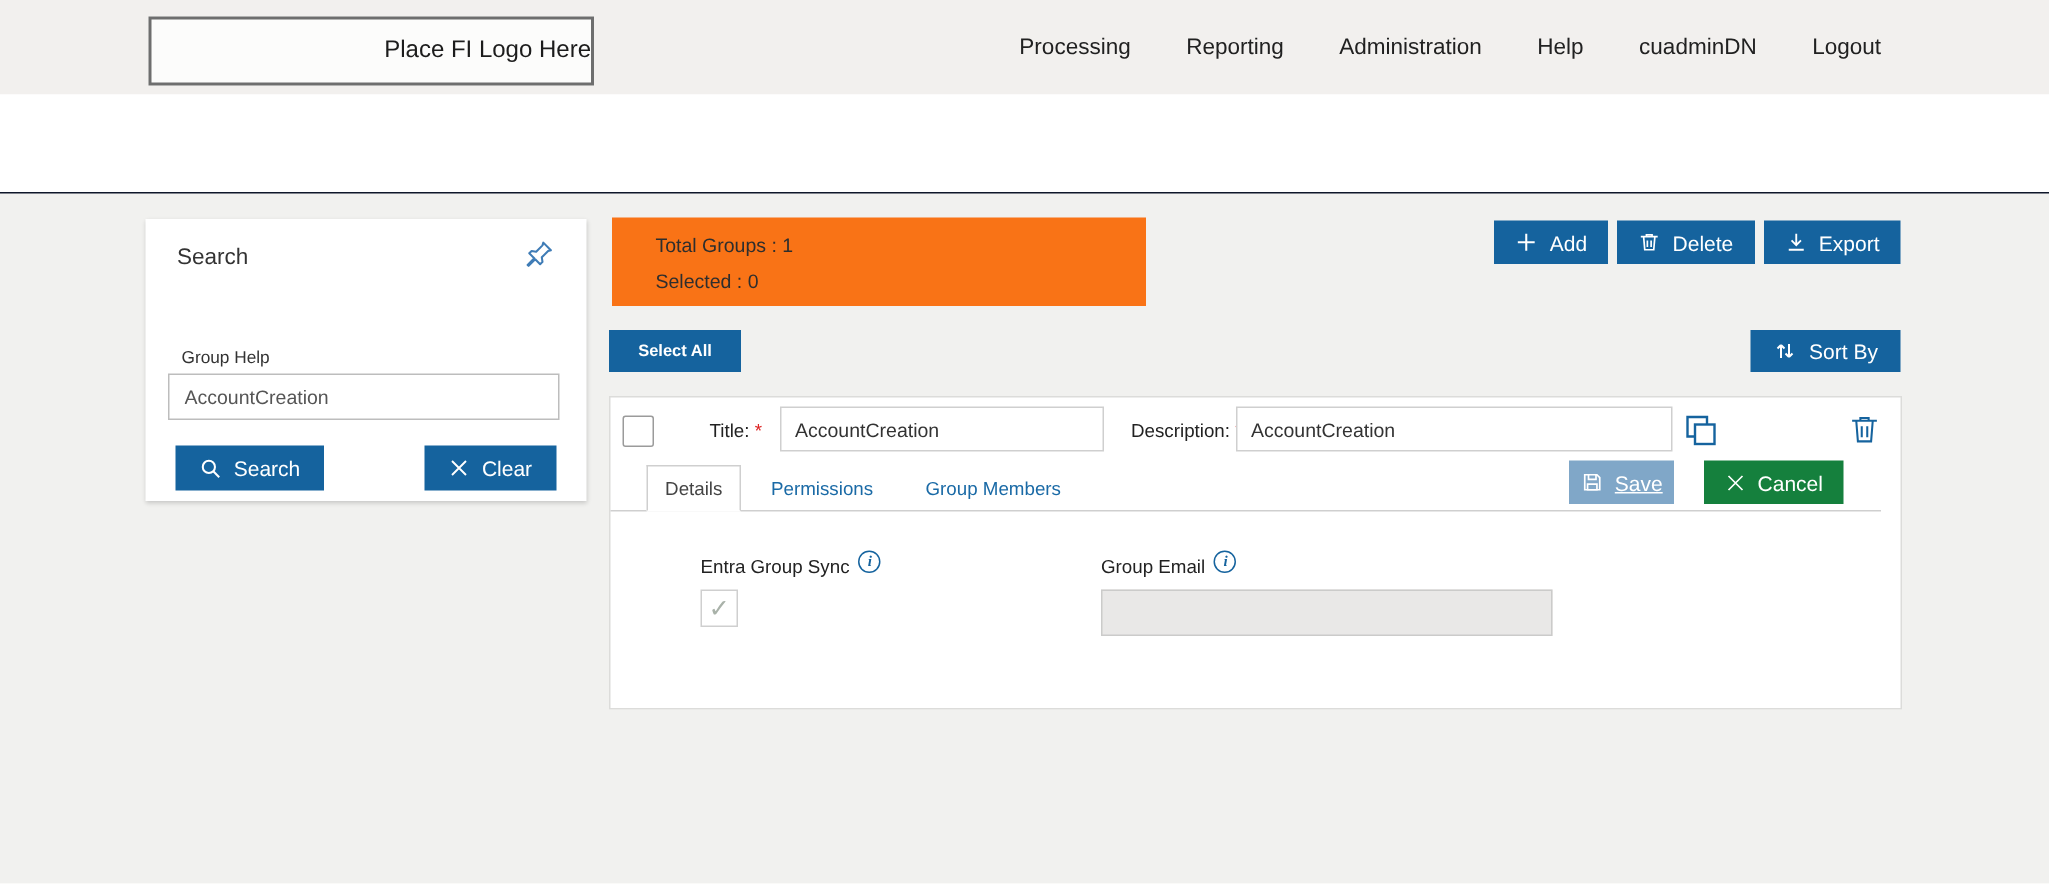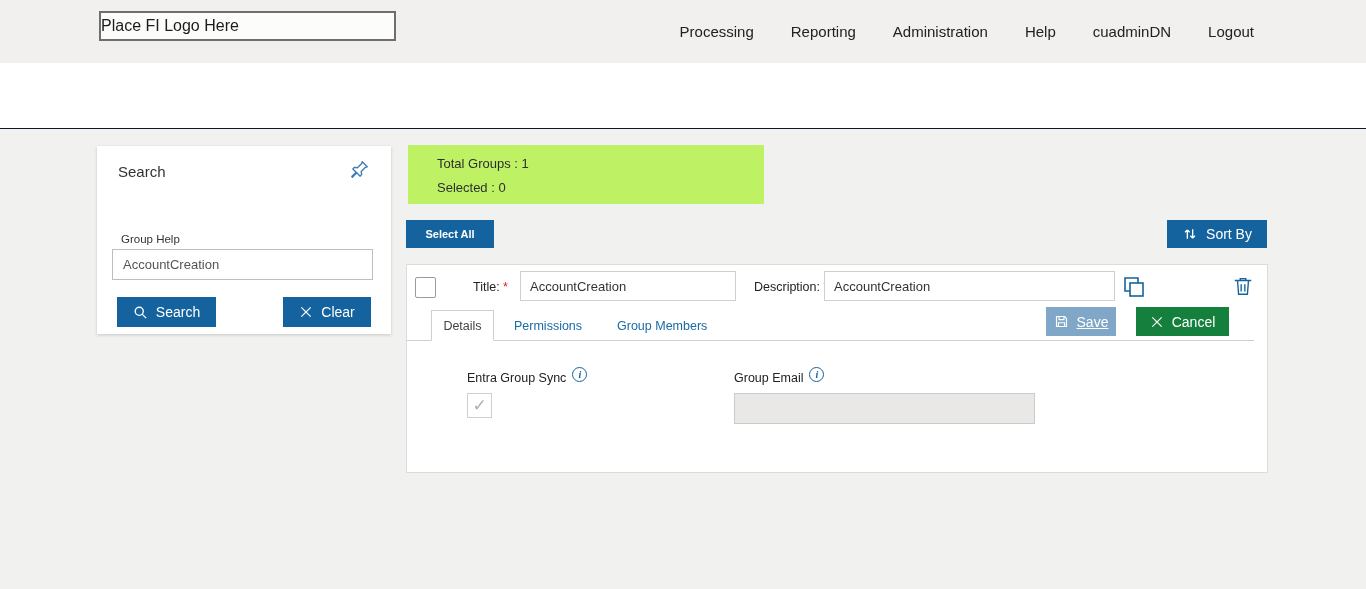--- a/index.html
+++ b/index.html
@@ -1,21 +1,21 @@
 <!DOCTYPE html>
 <html><head>
 <meta charset="utf-8">
 <style>
   * { margin:0; padding:0; box-sizing:border-box; }
   html,body { width:1366px; height:589px; font-family:"Liberation Sans", sans-serif; background:#fff; overflow:hidden; }
   .stage { position:relative; width:1366px; height:589px; }
 
   
   .topbar { position:absolute; top:0; left:0; right:0; height:63px; background:#f2f0ee; }
-  .logo-box { position:absolute; left:99px; top:11px; width:297px; height:30px; border:2px solid #6e6e6e; background:#fcfcfb; display:flex; align-items:center; justify-content:flex-start; font-size:16px; color:#1c1c1c; }
+  .logo-box { position:absolute; left:99px; top:11px; width:297px; height:46px; border:2px solid #6e6e6e; background:#fcfcfb; display:flex; align-items:center; justify-content:flex-end; font-size:16px; color:#1c1c1c; }
   .nav { position:absolute; right:112px; top:0; height:63px; display:flex; align-items:center; gap:37px; font-size:15px; color:#212121; }
   .nav span { cursor:pointer; white-space:nowrap; }
 
   
   .header { position:absolute; top:63px; left:0; right:0; height:65px; background:#ffffff; }
   .app-icon { position:absolute; left:101px; top:77px; width:25px; height:25px; border:2px solid #15639e; border-radius:2px; background:#fff; display:flex; align-items:center; justify-content:center; color:#15639e; font-size:13px; font-weight:bold; }
   .page-title { position:absolute; left:137px; top:84px; font-size:19px; color:#6f6f6f; }
   .info-icon { display:inline-flex; width:16px; height:16px; border:1px solid #15639e; border-radius:50%; color:#15639e; font-size:10px; align-items:center; justify-content:center; font-family:"Liberation Serif", serif; font-style:italic; font-weight:bold; background:#fff; }
   .title-info { position:absolute; left:340px; top:81px; }
   .brand { position:absolute; right:114px; top:83px; font-size:22px; color:#16395d; }
@@ -29,21 +29,21 @@
   .search-card .card-title { position:absolute; left:21px; top:17px; font-size:15px; color:#333; }
   .pin { position:absolute; right:21px; top:13px; width:22px; height:22px; cursor:pointer; }
   .field-label { position:absolute; left:24px; top:87px; font-size:11.5px; color:#333; }
   .search-input { position:absolute; left:15px; top:103px; width:261px; height:31px; border:1px solid #bdbdbd; padding:0 10px; font-size:13px; color:#555; font-family:"Liberation Sans", sans-serif; background:#fff; }
   .btn { display:flex; align-items:center; justify-content:center; gap:8px; background:#15639e; color:#fff; font-size:14px; border:none; cursor:pointer; font-family:"Liberation Sans", sans-serif; }
   .btn svg { flex:0 0 auto; }
   .search-btn { position:absolute; left:20px; top:151px; width:99px; height:30px; }
   .clear-btn { position:absolute; left:186px; top:151px; width:88px; height:30px; }
 
   
-  .summary { position:absolute; left:408px; top:16px; width:356px; height:59px; background:#bef264; }
+  .summary { position:absolute; left:408px; top:16px; width:356px; height:59px; background:#f97316; }
   .summary div { position:absolute; left:29px; font-size:13px; color:#2e2e2e; }
   .summary .l1 { top:11px; }
   .summary .l2 { top:35px; }
 
   
   .toolbar { position:absolute; right:99px; top:18px; display:flex; gap:6px; }
   .toolbar .btn { height:29px; padding:0 14px; font-size:14px; }
   .selectall-btn { position:absolute; left:406px; top:91px; width:88px; height:28px; font-size:11px; font-weight:bold; }
   .sortby-btn { position:absolute; right:99px; top:91px; width:100px; height:28px; }
 
@@ -127,20 +127,40 @@
           </svg>
         <span>Clear</span>
       </button>
     </div>
 
     <div class="summary">
       <div class="l1">Total Groups : 1</div>
       <div class="l2">Selected : 0</div>
     </div>
 
+    <div class="toolbar">
+      <button class="btn">
+        <svg width="15" height="15" viewBox="0 0 24 24" fill="none" stroke="#fff" stroke-width="2.2">
+            <path d="M12 3v18M3 12h18"></path>
+          </svg>
+        <span>Add</span>
+      </button>
+      <button class="btn">
+        <svg width="15" height="15" viewBox="0 0 24 24" fill="none" stroke="#fff" stroke-width="1.8">
+            <path d="M3 6h18M9 6V4h6v2M6 6l1.2 14h9.6L18 6M10 10v7M14 10v7"></path>
+          </svg>
+        <span>Delete</span>
+      </button>
+      <button class="btn">
+        <svg width="15" height="15" viewBox="0 0 24 24" fill="none" stroke="#fff" stroke-width="2">
+            <path d="M12 3v11M7 10l5 5 5-5M4 20h16"></path>
+          </svg>
+        <span>Export</span>
+      </button>
+    </div>
 
     <button class="btn selectall-btn">Select All</button>
 
     <button class="btn sortby-btn">
       <svg width="16" height="16" viewBox="0 0 24 24" fill="none" stroke="#fff" stroke-width="2">
           <path d="M8 19V6M8 6L4.5 9.5M8 6l3.5 3.5M16 5v13M16 18l-3.5-3.5M16 18l3.5-3.5"></path>
         </svg>
       <span>Sort By</span>
     </button>
 

